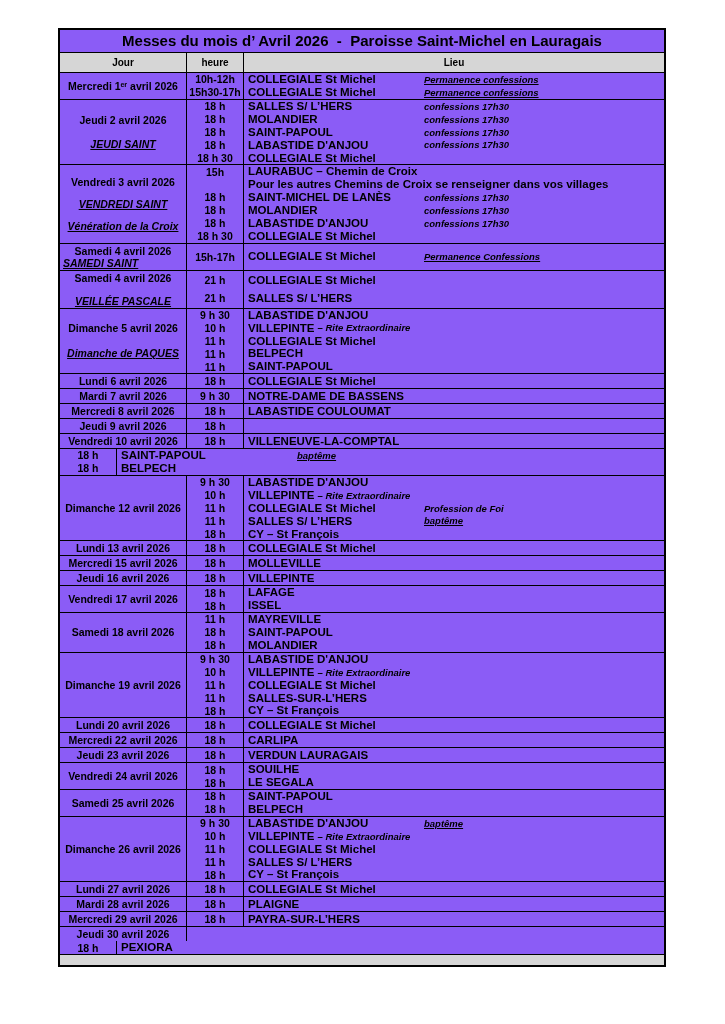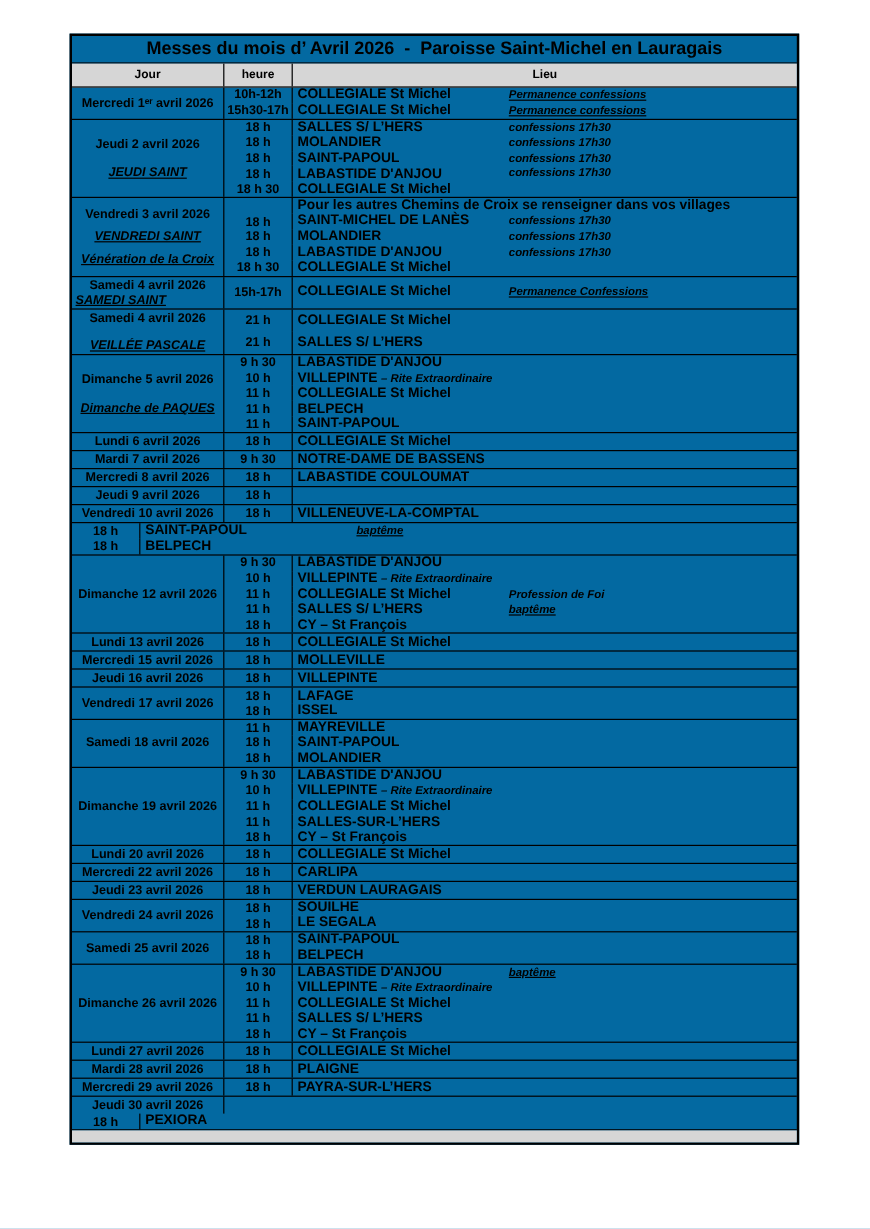--- a/index.html
+++ b/index.html
@@ -2,21 +2,21 @@
 <html><head>
 <meta charset="utf-8">
 <style>
   html, body { margin:0; padding:0; }
   body {
     width:725px; height:1024px; background:#ffffff; color:#000;
     font-family:"Liberation Sans", sans-serif; position:relative; overflow:hidden;
   }
   .doc-table {
     position:absolute; left:58px; top:28px; width:608px;
-    border:2px solid #000; box-sizing:border-box; background:#0369a1;
+    border:2px solid #000; box-sizing:border-box; background:#8b5cf6;
   }
   .title-row {
     text-align:center; font-weight:bold; font-size:15px;
     padding:2px 0 3px; border-bottom:1px solid #000; white-space:pre;
   }
   .header-row {
     display:flex; background:#d6d6d6; border-bottom:1px solid #000;
     font-weight:bold; font-size:10px;
   }
   .header-cell { padding:4px 0; text-align:center; box-sizing:border-box; }
@@ -130,20 +130,26 @@
         </div>
       </div>
       <div class="day-group">
         <div class="day-cell">
           <div class="day-label">Vendredi 3 avril 2026</div>
           <div class="day-label feast">VENDREDI SAINT</div>
           <div class="day-label feast">Vénération de la Croix</div>
         </div>
         <div class="rows-col">
           <div class="mass-row">
+            <div class="time-cell">15h</div>
+            <div class="place-cell">
+              <div class="place">LAURABUC – Chemin de Croix</div>
+            </div>
+          </div>
+          <div class="mass-row">
             <div class="time-cell"></div>
             <div class="place-cell">
               <div class="place">Pour les autres Chemins de Croix se renseigner dans vos villages</div>
             </div>
           </div>
           <div class="mass-row">
             <div class="time-cell">18 h</div>
             <div class="place-cell">
               <div class="place">SAINT-MICHEL DE LANÈS</div>
               <div class="note">confessions 17h30</div>

